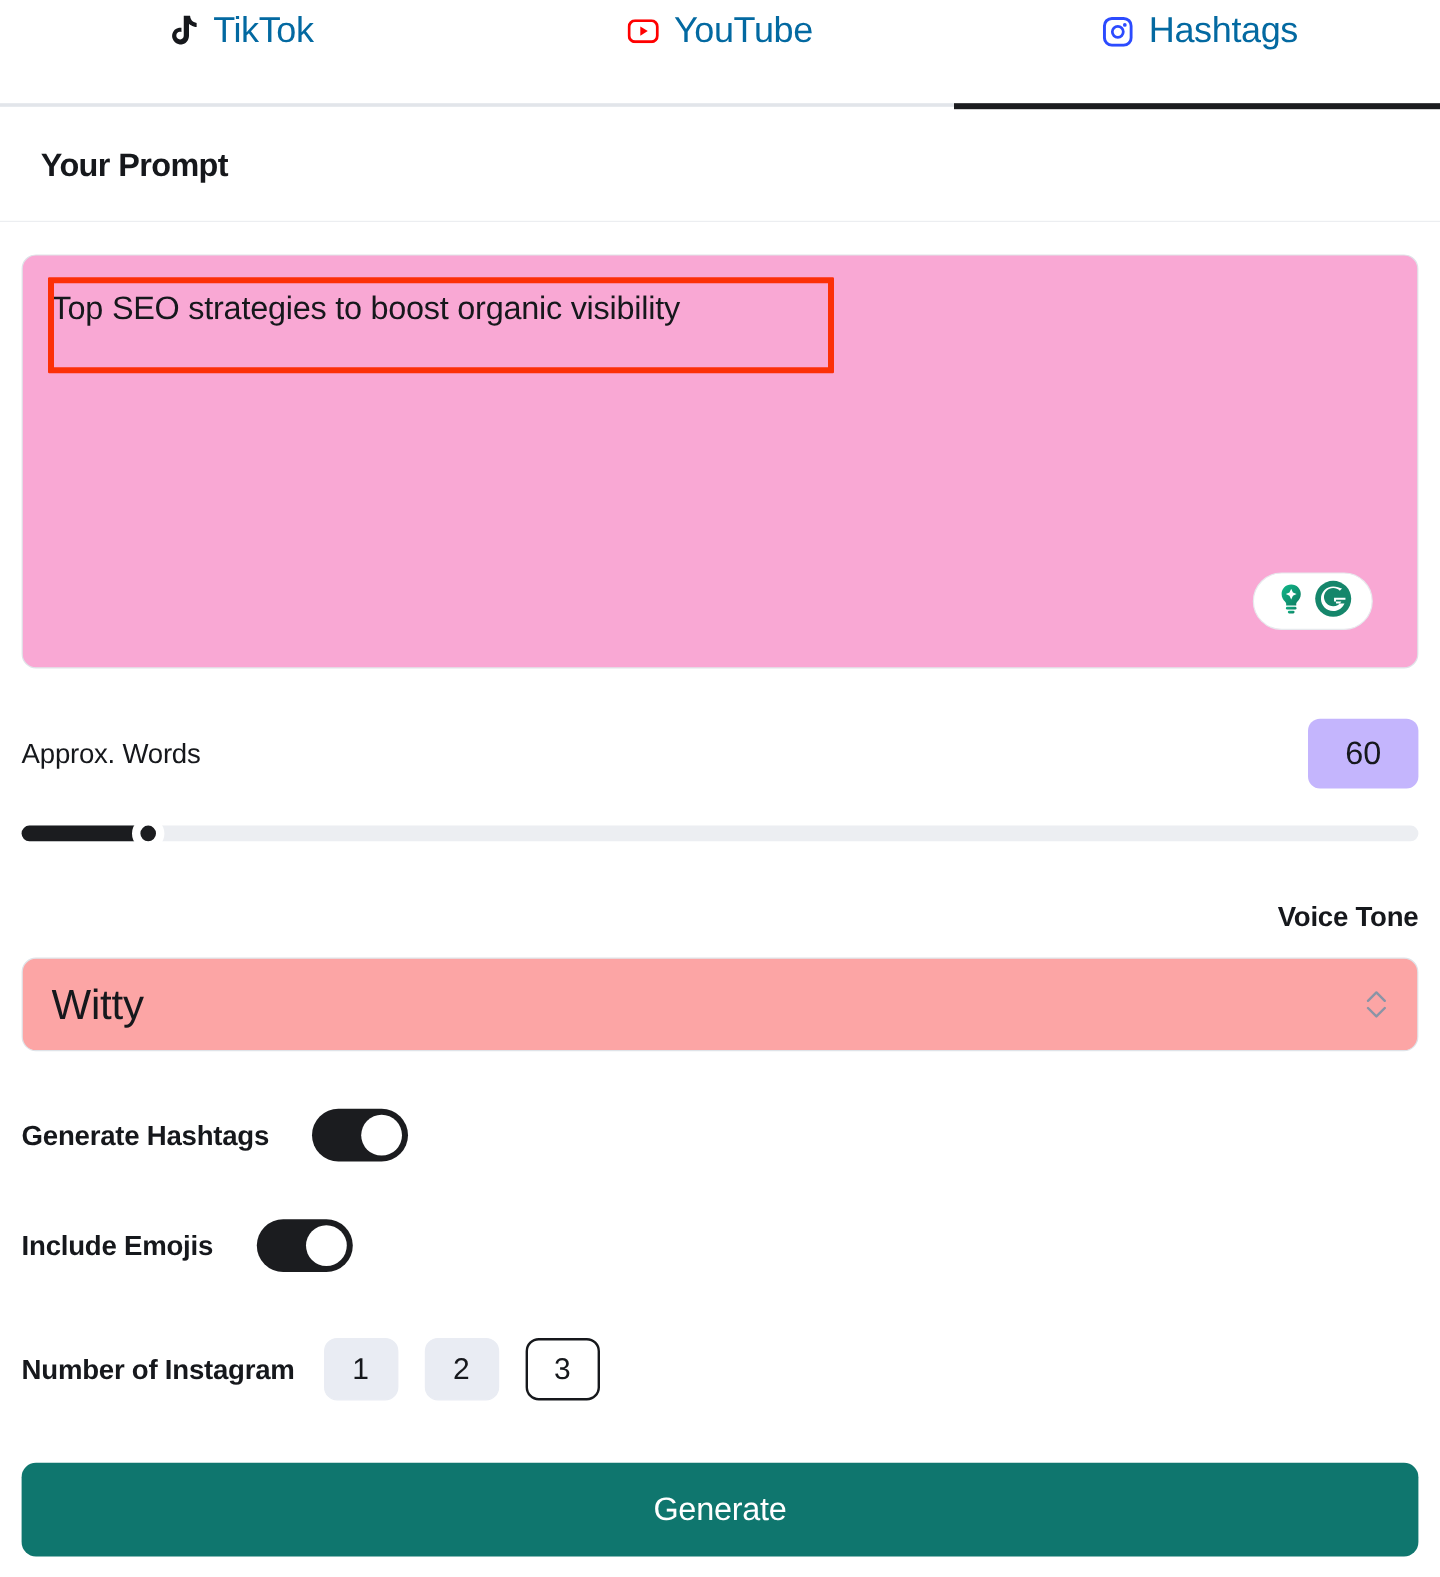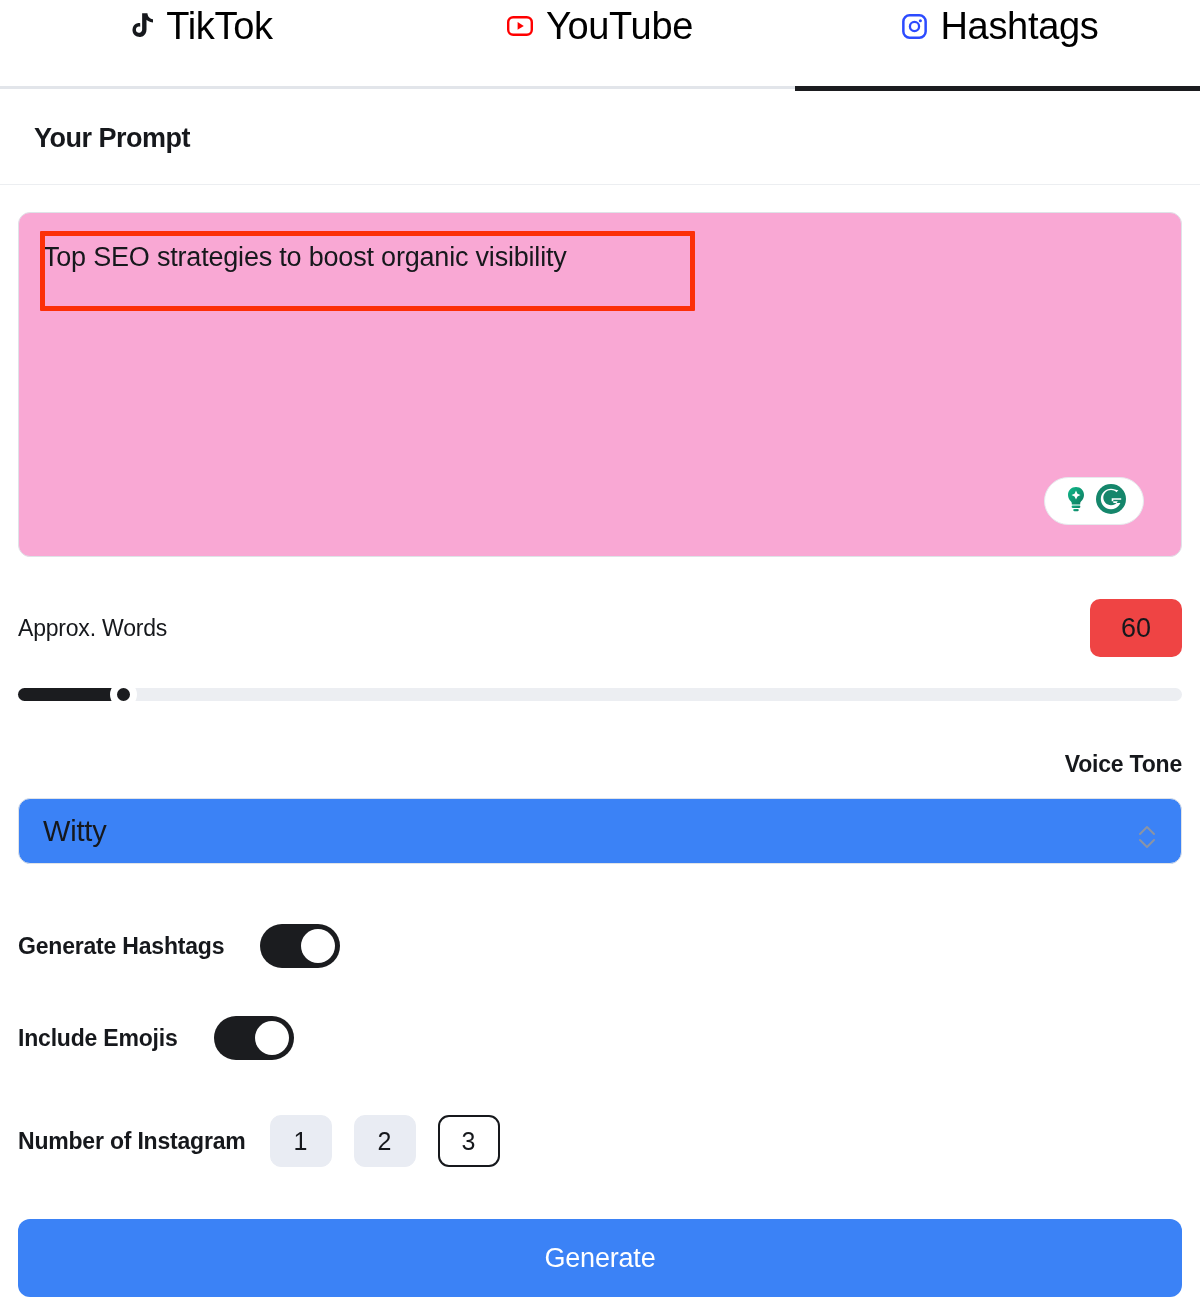--- a/index.html
+++ b/index.html
@@ -31,24 +31,24 @@
     align-items: flex-start;
     justify-content: center;
     padding-top: 6px;
     gap: 13px;
     cursor: pointer;
     background: transparent;
     border: none;
     position: relative;
   }
   .tab-label {
-    font-size: 38px;
+    font-size: 30px;
     font-weight: 400;
     letter-spacing: -0.3px;
-    color: #000000;
+    color: #0369a1;
     line-height: 40px;
   }
   .tab-icon {
     display: flex;
     align-items: center;
     justify-content: center;
     height: 40px;
     width: 26px;
     flex: none;
   }
@@ -145,21 +145,21 @@
   }
   .field-label {
     font-size: 23px;
     font-weight: 400;
     letter-spacing: -0.2px;
     color: #16181c;
   }
   .value-badge {
     min-width: 92px;
     height: 58px;
-    background: #ef4444;
+    background: #c4b5fd;
     border-radius: 10px;
     display: flex;
     align-items: center;
     justify-content: center;
     font-size: 27px;
     color: #16181c;
     padding: 0 14px;
   }
   .slider {
     position: relative;
@@ -210,26 +210,26 @@
     margin-bottom: 20px;
     text-align: right;
   }
   .select-wrap {
     position: relative;
     width: 1164px;
     height: 78px;
   }
   .voice-select {
     width: 1164px;
-    height: 66px;
+    height: 78px;
     border: 1px solid #dfe3e8;
     border-radius: 12px;
-    background: #3b82f6;
+    background: #fca5a5;
     font-family: "Liberation Sans", sans-serif;
-    font-size: 29px;
+    font-size: 35px;
     letter-spacing: -0.2px;
     color: #16181c;
     padding: 0 24px;
     appearance: none;
     -webkit-appearance: none;
     outline: none;
     cursor: pointer;
   }
   .select-chevrons {
     position: absolute;
@@ -306,21 +306,21 @@
   .var-btn.selected {
     background: #ffffff;
     border: 2px solid #16181c;
   }
 
   
   .generate-btn {
     width: 1164px;
     height: 78px;
     margin-top: 52px;
-    background: #3b82f6;
+    background: #0f766e;
     color: #ffffff;
     border: none;
     border-radius: 12px;
     font-family: "Liberation Sans", sans-serif;
     font-size: 27px;
     letter-spacing: -0.2px;
     cursor: pointer;
   }
 </style>
 </head>

